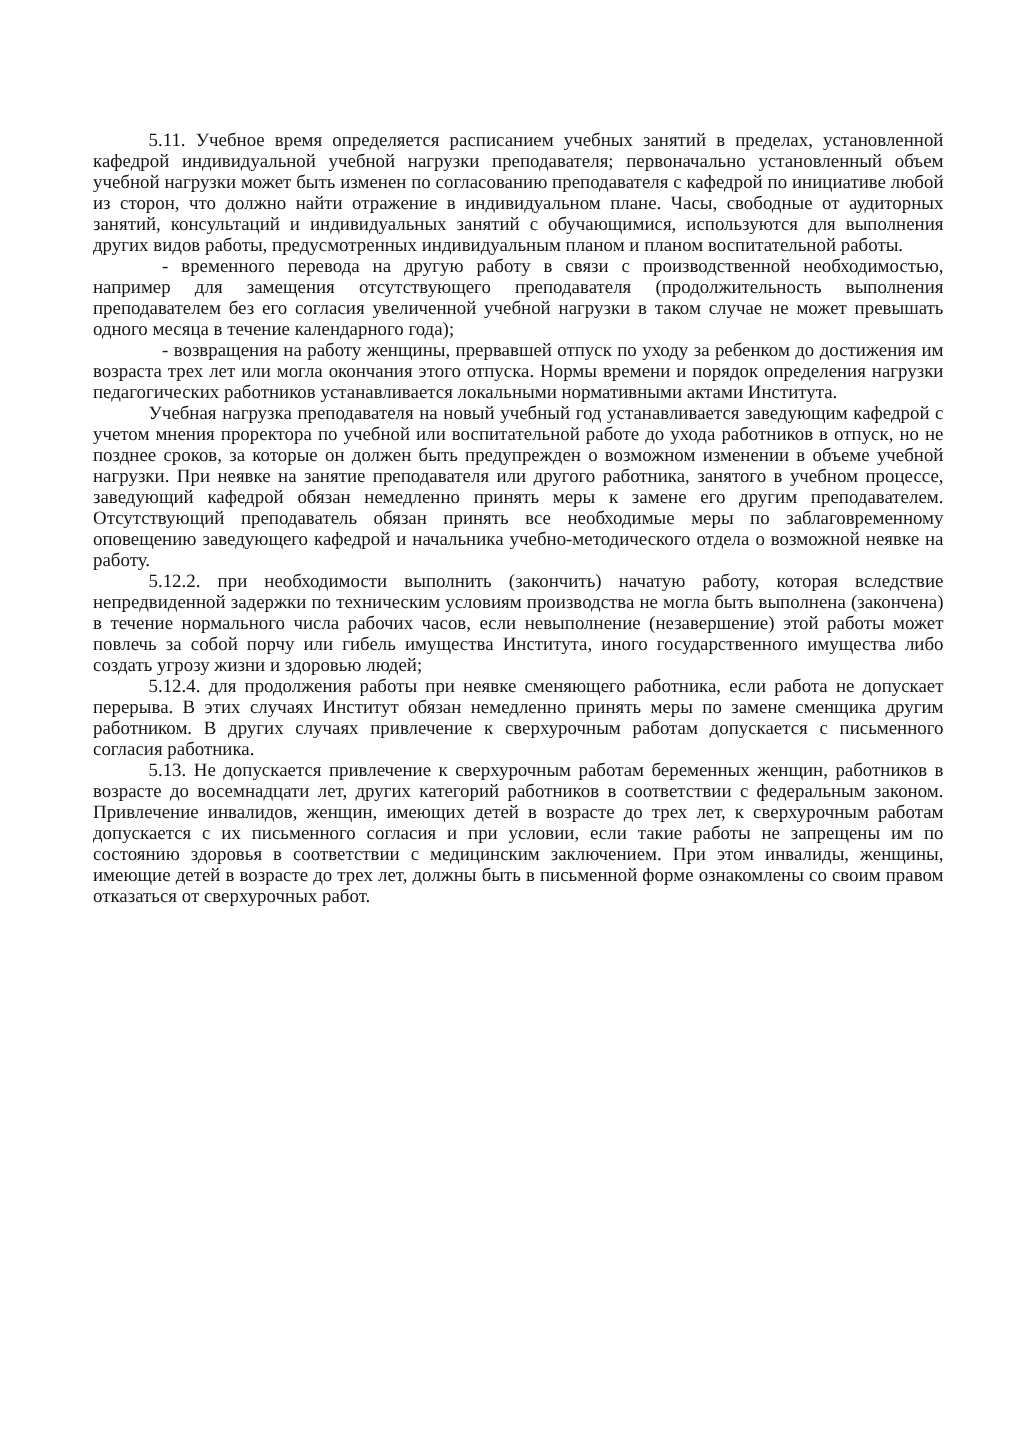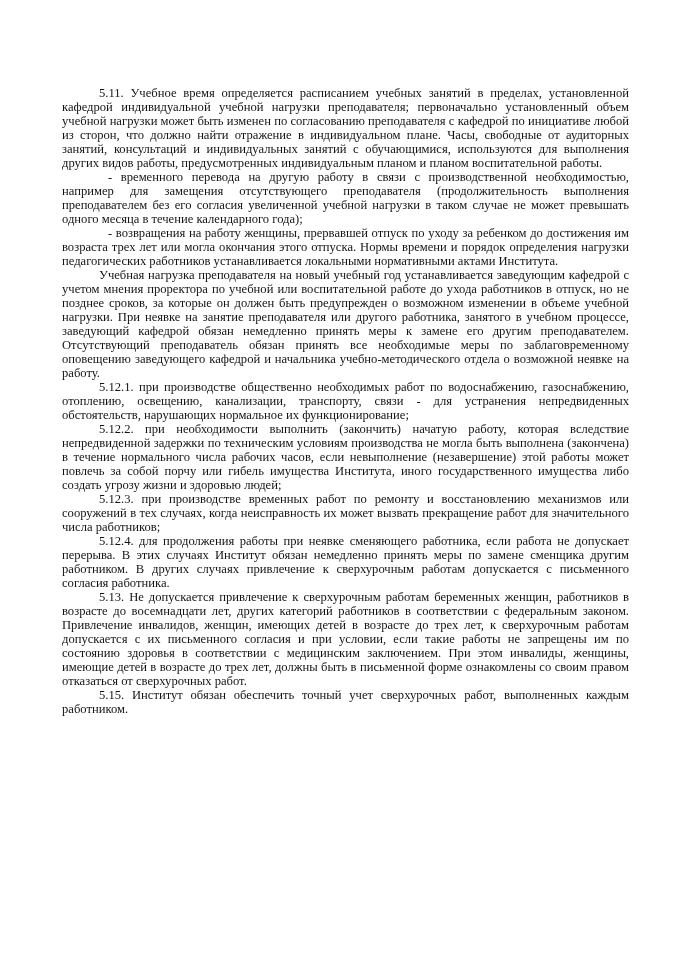--- a/index.html
+++ b/index.html
@@ -35,20 +35,17 @@
 </style>
 </head>
 <body>
 
 <div class="page">
   <div class="doc-body">
     <p>5.11. Учебное время определяется расписанием учебных занятий в пределах, установленной кафедрой индивидуальной учебной нагрузки преподавателя; первоначально установленный объем учебной нагрузки может быть изменен по согласованию преподавателя с кафедрой по инициативе любой из сторон, что должно найти отражение в индивидуальном плане. Часы, свободные от аудиторных занятий, консультаций и индивидуальных занятий с обучающимися, используются для выполнения других видов работы, предусмотренных индивидуальным планом и планом воспитательной работы.</p>
     <p class="bullet">- временного перевода на другую работу в связи с производственной необходимостью, например для замещения отсутствующего преподавателя (продолжительность выполнения преподавателем без его согласия увеличенной учебной нагрузки в таком случае не может превышать одного месяца в течение календарного года);</p>
     <p class="bullet">- возвращения на работу женщины, прервавшей отпуск по уходу за ребенком до достижения им возраста трех лет или могла окончания этого отпуска. Нормы времени и порядок определения нагрузки педагогических работников устанавливается локальными нормативными актами Института.</p>
     <p>Учебная нагрузка преподавателя на новый учебный год устанавливается заведующим кафедрой с учетом мнения проректора по учебной или воспитательной работе до ухода работников в отпуск, но не позднее сроков, за которые он должен быть предупрежден о возможном изменении в объеме учебной нагрузки. При неявке на занятие преподавателя или другого работника, занятого в учебном процессе, заведующий кафедрой обязан немедленно принять меры к замене его другим преподавателем. Отсутствующий преподаватель обязан принять все необходимые меры по заблаговременному оповещению заведующего кафедрой и начальника учебно-методического отдела о возможной неявке на работу.</p>
-    <p>5.12.1. при производстве общественно необходимых работ по водоснабжению, газоснабжению, отоплению, освещению, канализации, транспорту, связи - для устранения непредвиденных обстоятельств, нарушающих нормальное их функционирование;</p>
     <p>5.12.2. при необходимости выполнить (закончить) начатую работу, которая вследствие непредвиденной задержки по техническим условиям производства не могла быть выполнена (закончена) в течение нормального числа рабочих часов, если невыполнение (незавершение) этой работы может повлечь за собой порчу или гибель имущества Института, иного государственного имущества либо создать угрозу жизни и здоровью людей;</p>
-    <p>5.12.3. при производстве временных работ по ремонту и восстановлению механизмов или сооружений в тех случаях, когда неисправность их может вызвать прекращение работ для значительного числа работников;</p>
     <p>5.12.4. для продолжения работы при неявке сменяющего работника, если работа не допускает перерыва. В этих случаях Институт обязан немедленно принять меры по замене сменщика другим работником. В других случаях привлечение к сверхурочным работам допускается с письменного согласия работника.</p>
     <p>5.13. Не допускается привлечение к сверхурочным работам беременных женщин, работников в возрасте до восемнадцати лет, других категорий работников в соответствии с федеральным законом. Привлечение инвалидов, женщин, имеющих детей в возрасте до трех лет, к сверхурочным работам допускается с их письменного согласия и при условии, если такие работы не запрещены им по состоянию здоровья в соответствии с медицинским заключением. При этом инвалиды, женщины, имеющие детей в возрасте до трех лет, должны быть в письменной форме ознакомлены со своим правом отказаться от сверхурочных работ.</p>
-    <p>5.15. Институт обязан обеспечить точный учет сверхурочных работ, выполненных каждым работником.</p>
   </div>
 </div>
 
 </body></html>

